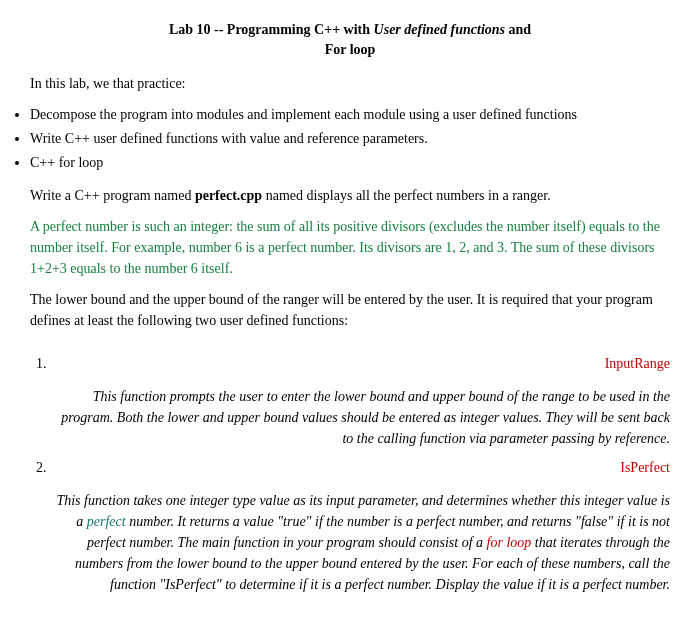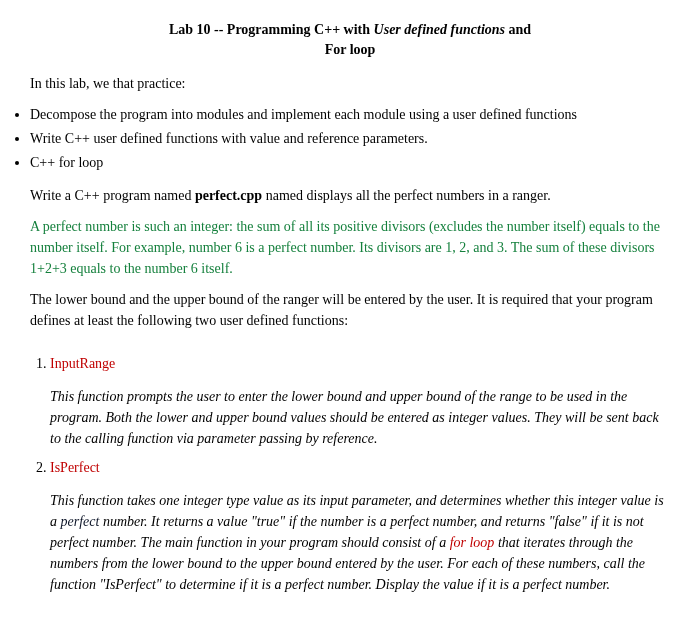--- a/index.html
+++ b/index.html
@@ -43,27 +43,28 @@
     .lower-upper {
       margin-bottom: 22px;
     }
     .numbered-list {
       margin-left: 20px;
       margin-bottom: 10px;
     }
     .numbered-list li {
       list-style-type: decimal;
       margin-bottom: 8px;
+      text-align: right;
     }
     .function-name {
       color: #c00000;
       font-weight: normal;
     }
     .perfect-blue {
-      color: #0f172a;
+      color: #0f766e;
     }
     .for-loop-red {
       color: #c00000;
     }
     .function-desc {
       display: block;
       margin-top: 12px;
       font-style: italic;
     }
     strong {

